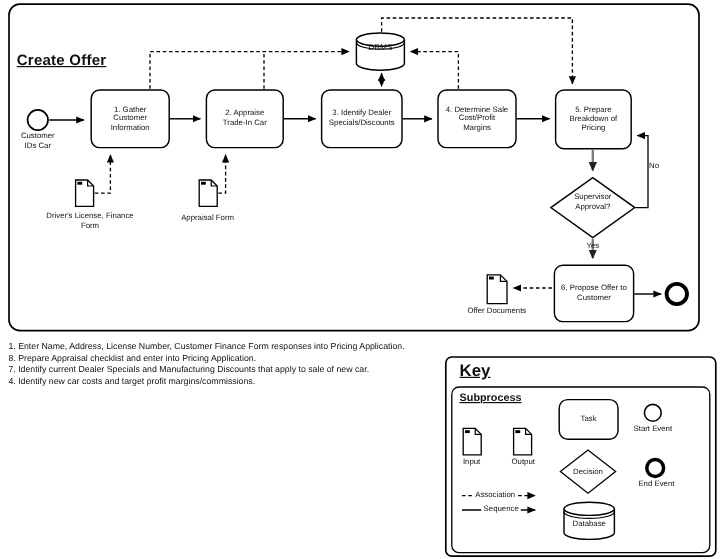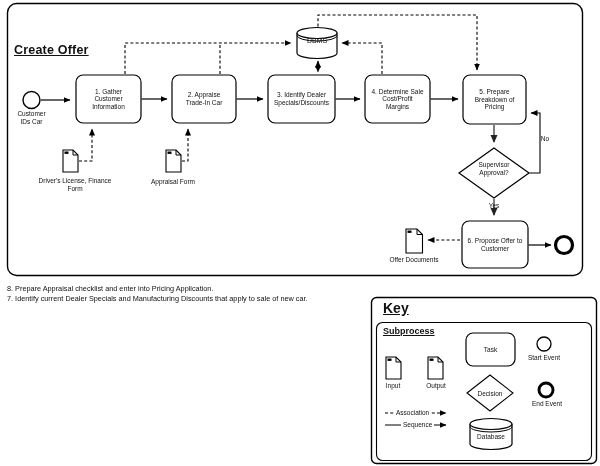--- a/index.html
+++ b/index.html
@@ -133,22 +133,24 @@
 
   <div class="lbl" style="left:464px;top:161px;width:60px;">Supervisor Approval?</div>
   <div class="lbl nowrap" style="left:485px;top:202px;width:18px;">Yes</div>
   <div class="lbl nowrap" style="left:537px;top:135px;width:16px;">No</div>
 
   <div class="lbl" style="left:38px;top:177px;width:74px;">Driver's License, Finance Form</div>
   <div class="lbl nowrap" style="left:138px;top:178px;width:70px;">Appraisal Form</div>
   <div class="lbl nowrap" style="left:378px;top:256px;width:72px;">Offer Documents</div>
 
   <div class="notes">
+    <div>1. Enter Name, Address, License Number, Customer Finance Form responses into Pricing Application.</div>
     <div>8. Prepare Appraisal checklist and enter into Pricing Application.</div>
     <div>7. Identify current Dealer Specials and Manufacturing Discounts that apply to sale of new car.</div>
+    <div>4. Identify new car costs and target profit margins/commissions.</div>
   </div>
 
   <div class="key-title">Key</div>
   <div class="sub-title">Subprocess</div>
   <div class="lbl nowrap" style="left:371px;top:382px;width:44px;">Input</div>
   <div class="lbl nowrap" style="left:414px;top:382px;width:44px;">Output</div>
   <div class="lbl flex" style="left:466px;top:333px;width:49px;height:33px;">Task</div>
   <div class="lbl nowrap" style="left:465px;top:390px;width:50px;">Decision</div>
   <div class="lbl nowrap" style="left:470px;top:433px;width:42px;">Database</div>
   <div class="lbl nowrap" style="left:521px;top:354px;width:46px;">Start Event</div>

